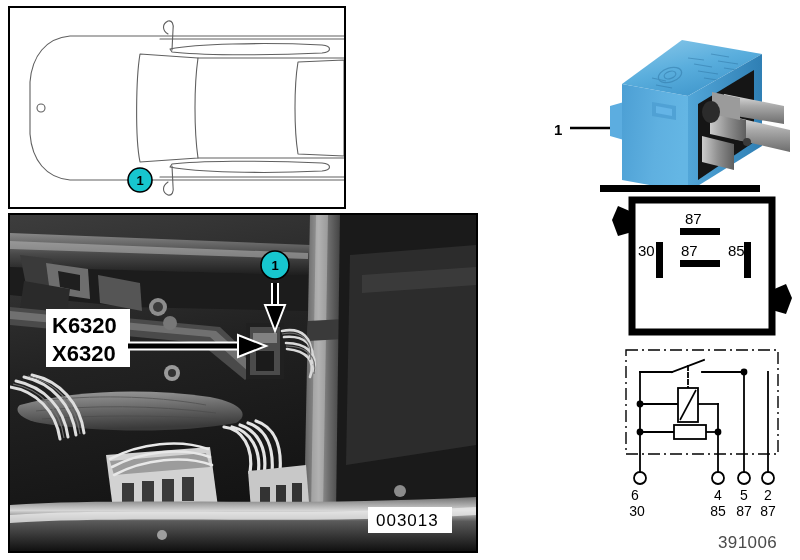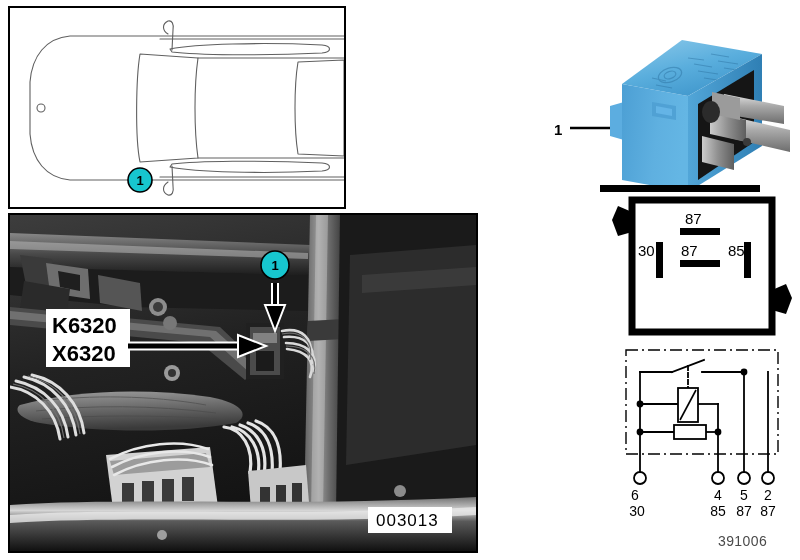--- a/index.html
+++ b/index.html
@@ -78,21 +78,21 @@
     left: 608px;
     top: 344px;
     width: 192px;
     height: 175px;
   }
 
   #doc-id {
     position: absolute;
     left: 718px;
     top: 533px;
-    font-size: 14px;
+    font-size: 17px;
     color: #4a4a4a;
     letter-spacing: 0.4px;
   }
 
   .lbl-blk {
     font-family: "Liberation Sans", sans-serif;
     font-size: 15px;
     fill: #000;
   }
   .lbl-blk-sm {

